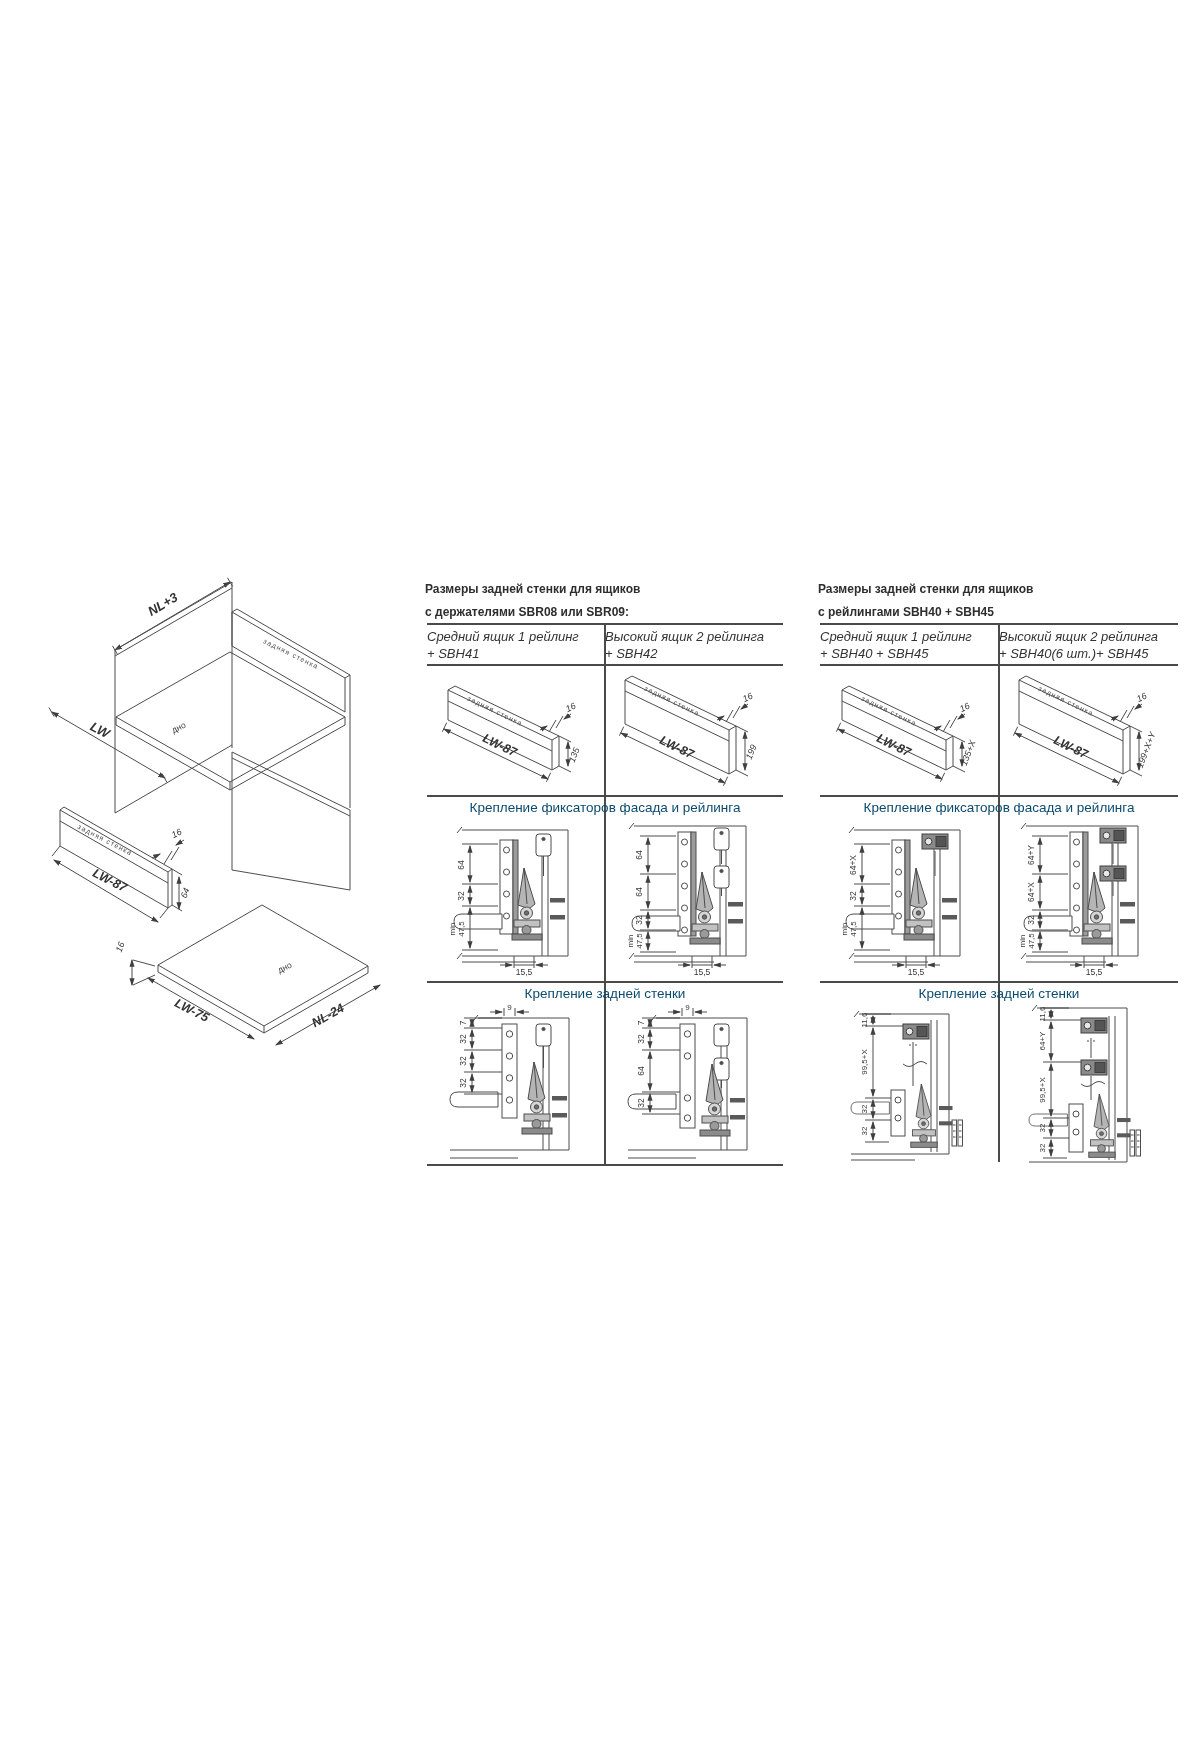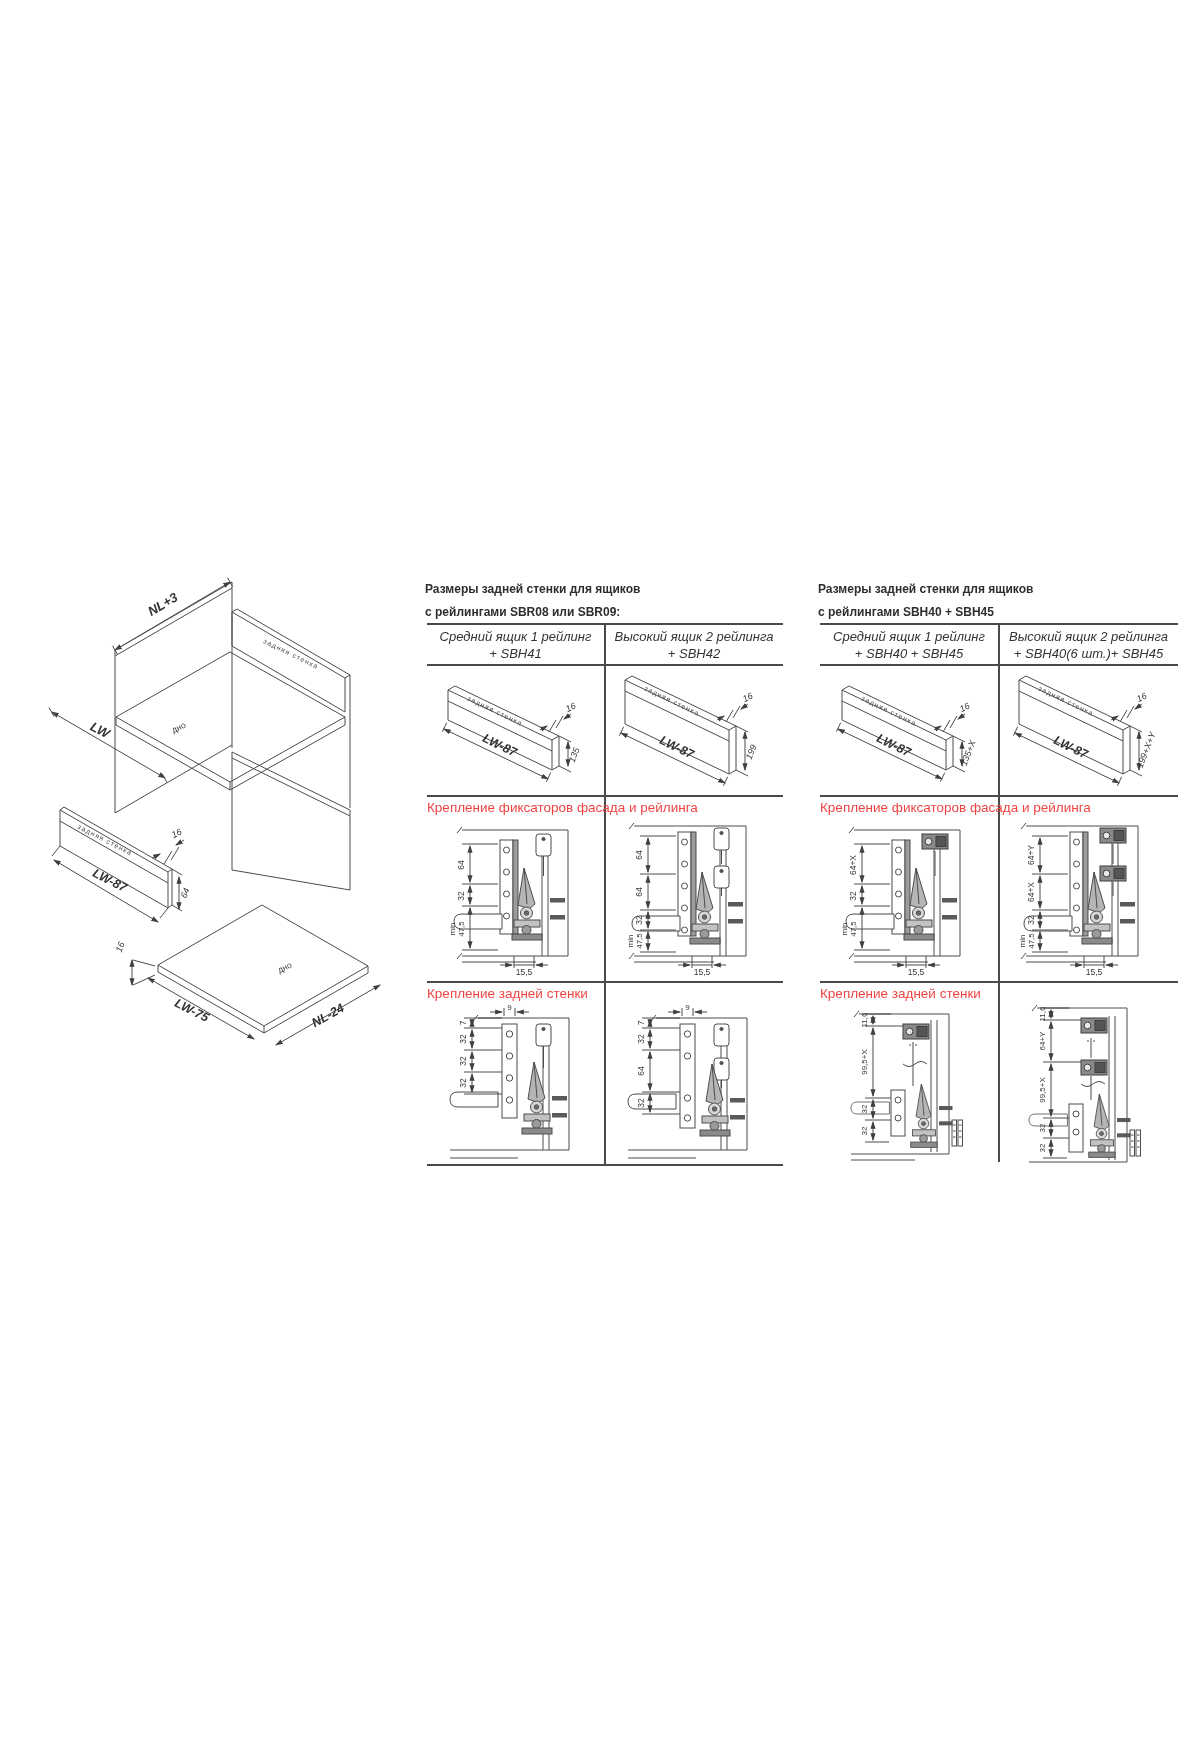--- a/index.html
+++ b/index.html
@@ -1,21 +1,21 @@
 <!DOCTYPE html>
 <html><head>
 <meta charset="utf-8">
 <style>
   html,body{margin:0;padding:0;background:#fff;}
   .page{position:relative;width:1200px;height:1760px;background:#ffffff;overflow:hidden;
         font-family:"Liberation Sans",sans-serif;color:#333;}
   .abs{position:absolute;}
   .ttl{position:absolute;text-align:left;font-weight:bold;font-size:12px;line-height:23px;color:#2e2e2e;}
-  .colhead{position:absolute;text-align:center;font-style:italic;font-size:13px;line-height:17px;color:#333;}
-  .sect{position:absolute;font-size:13.5px;color:#ef4444;}
+  .colhead{position:absolute;text-align:left;font-style:italic;font-size:13px;line-height:17px;color:#333;}
+  .sect{position:absolute;text-align:center;font-size:13.5px;color:#0c4a6e;}
   .hr{position:absolute;height:1.5px;background:#4a4a4a;}
   .vr{position:absolute;width:1.5px;background:#4a4a4a;}
   svg{overflow:visible;}
   svg text{font-family:"Liberation Sans",sans-serif;fill:#383838;}
   .dm{font-size:8.5px;}
   .dm8{font-size:8px;}
   .dmi{font-size:9px;font-style:italic;}
   .pname{font-size:7px;letter-spacing:1.1px;fill:#4f4f4f;}
   .plw{font-size:12.5px;font-weight:bold;font-style:italic;fill:#333;}
   .big{font-size:13px;font-weight:bold;font-style:italic;fill:#333;}
@@ -100,21 +100,21 @@
   <text class="dmi" transform="translate(150,338) rotate(-27)" text-anchor="middle">16</text>
   <text class="dmi" transform="translate(160,396) rotate(-70)" text-anchor="middle">64</text>
   <text class="dm" transform="translate(258,472) rotate(-27)" text-anchor="middle">дно</text>
   <text class="plw" transform="translate(162,516) rotate(27)" text-anchor="middle">LW-75</text>
   <text class="plw" transform="translate(302,521) rotate(-29)" text-anchor="middle">NL-24</text>
   <text class="dmi" transform="translate(95,450) rotate(-70)" text-anchor="middle">16</text>
 </svg>
 
 <div class="ttl" style="left:425px;top:578px;width:360px">
   <div>Размеры задней стенки для ящиков</div>
-  <div>с рейлингами SBR08 или SBR09:</div>
+  <div>с держателями SBR08 или SBR09:</div>
 </div>
 <div class="hr" style="left:427px;top:623px;width:356px"></div>
 <div class="colhead" style="left:427px;top:628px;width:177px">
   <div>Средний ящик 1 рейлинг</div>
   <div>+ SBH41</div>
 </div>
 <div class="colhead" style="left:605px;top:628px;width:178px">
   <div>Высокий ящик 2 рейлинга</div>
   <div>+ SBH42</div>
 </div>

